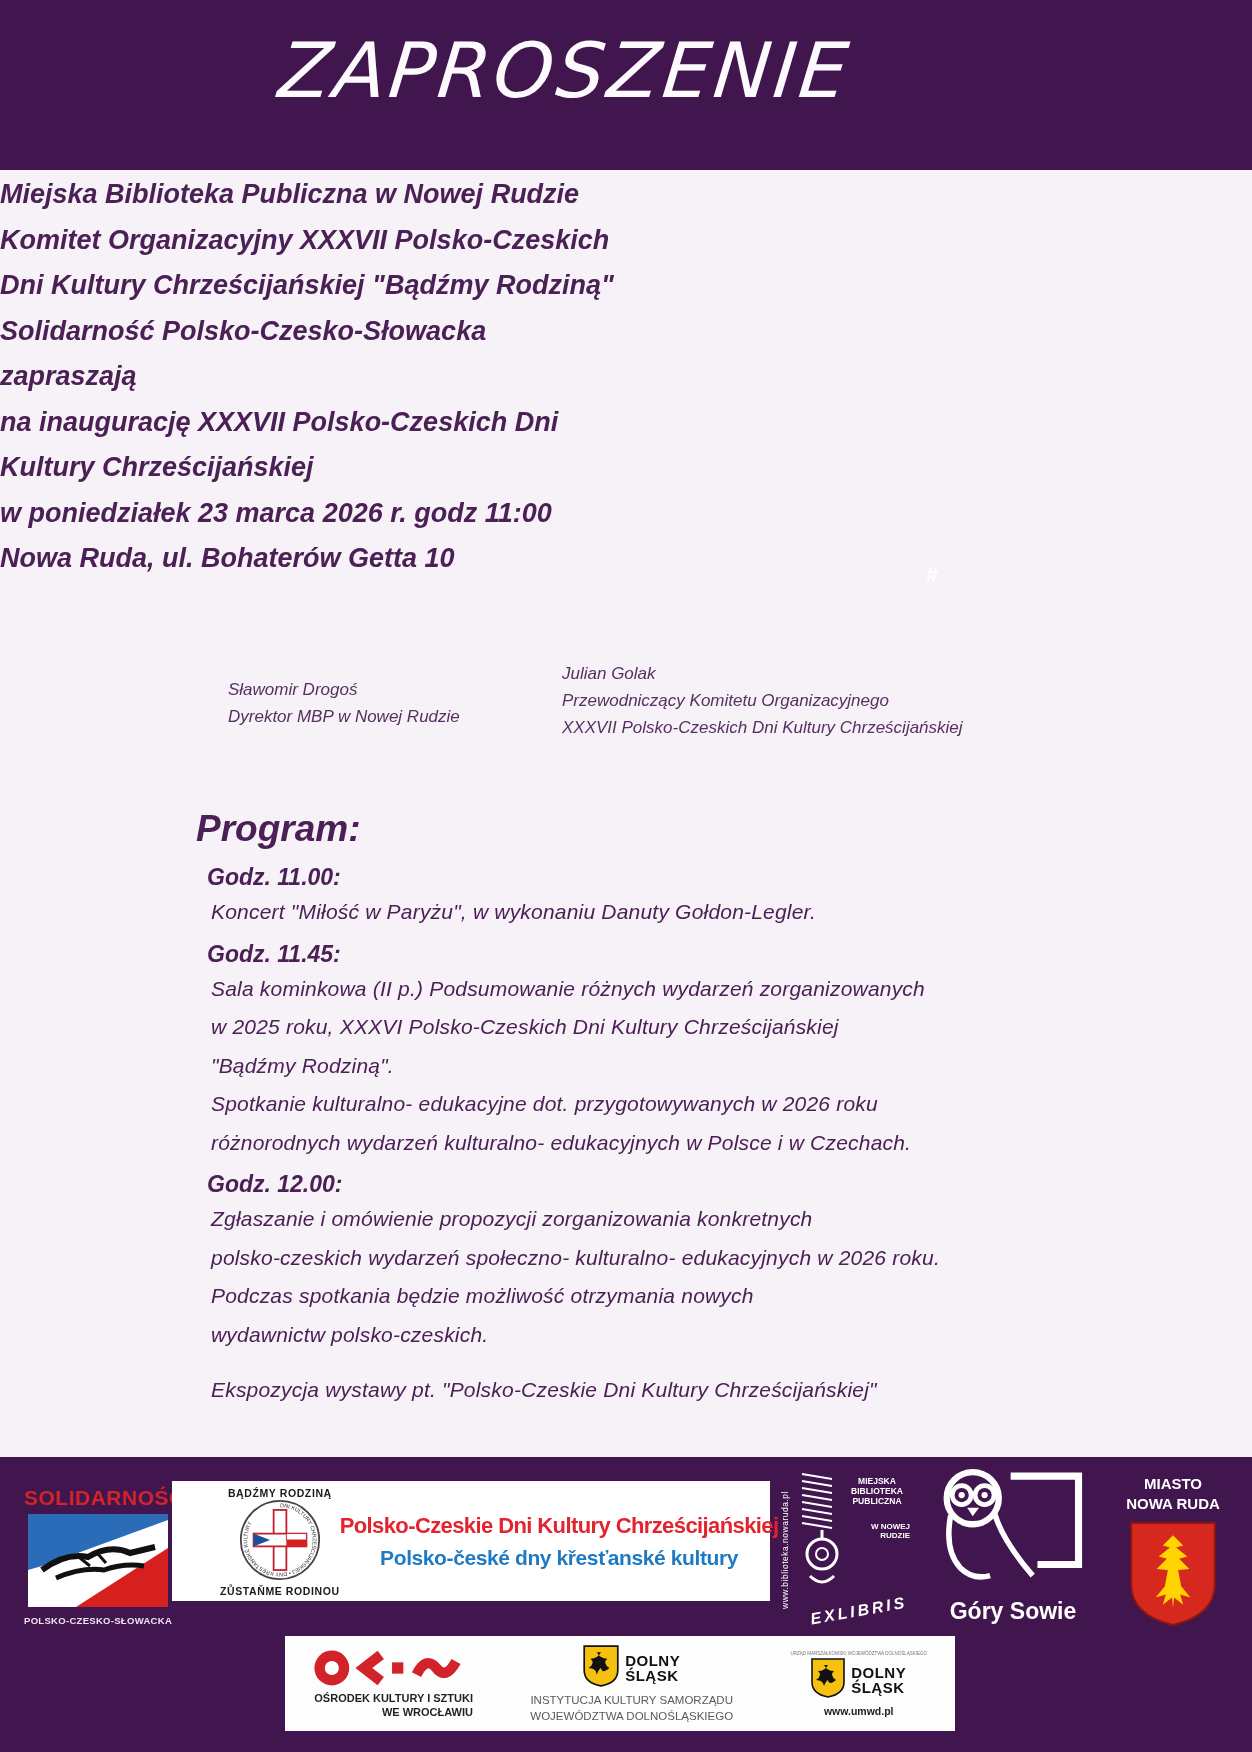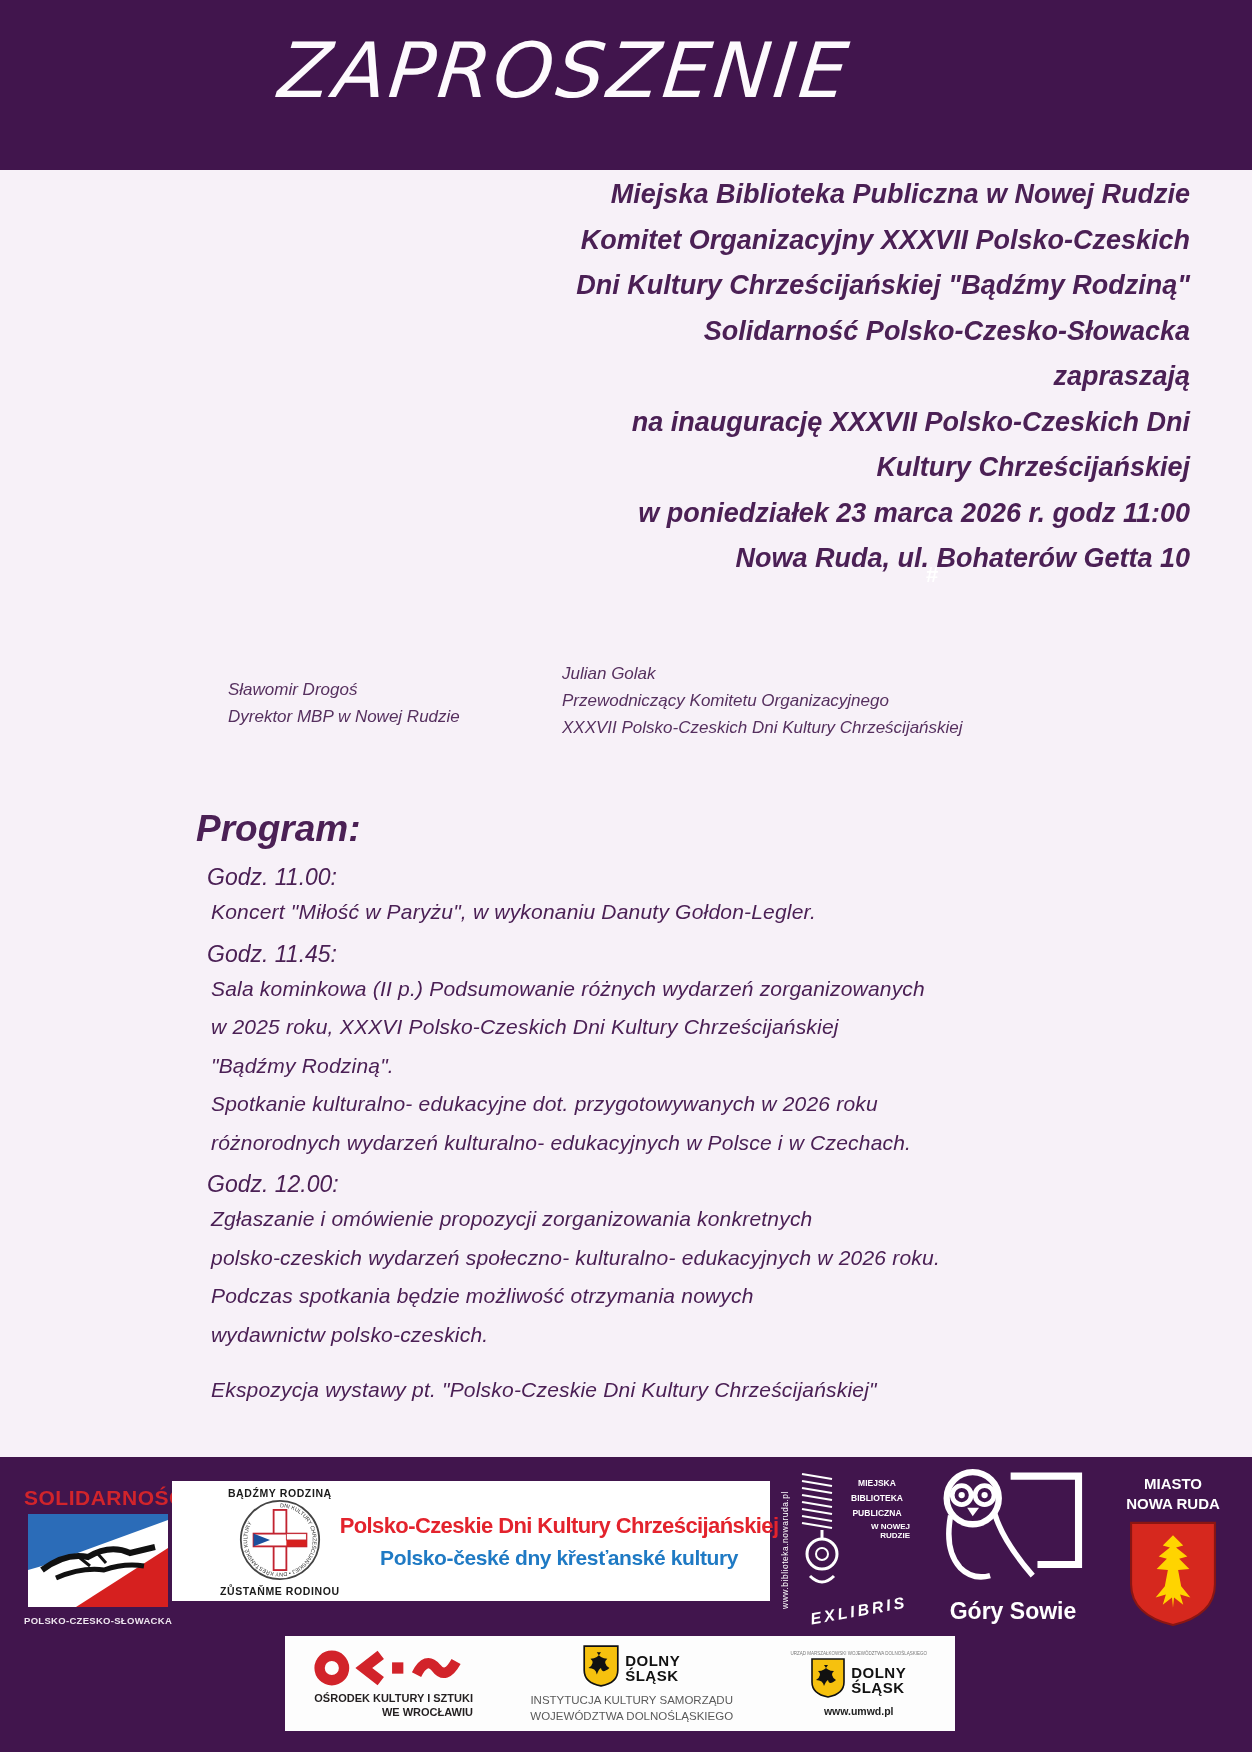--- a/index.html
+++ b/index.html
@@ -6,36 +6,36 @@
   .page{position:relative;width:1252px;height:1752px;margin:0 auto;background:#f7f1f8;
         font-family:"Liberation Sans",sans-serif;overflow:hidden;}
 
   
   .band-top{position:absolute;top:0;left:0;width:100%;height:170px;background:#41154d;}
   .main-title{position:absolute;top:26px;left:0;width:1130px;text-align:center;
         color:#fdfafd;font-size:76px;font-style:italic;font-family:"DejaVu Sans",sans-serif;
         letter-spacing:3px;transform:skewX(-6deg);}
 
   
-  .invitation{position:absolute;top:172px;left:0;width:1190px;text-align:right;
+  .invitation{position:absolute;top:172px;left:0;width:1190px;text-align:left;
         color:#4b2055;font-size:27px;font-weight:700;font-style:italic;}
   .invitation .inv-line{line-height:45.5px;white-space:nowrap;}
   .hash-mark{position:absolute;left:926px;top:562px;color:#ffffff;font-size:22px;font-weight:700;}
 
   
   .signatures{position:absolute;top:660px;left:0;width:1190px;color:#56305f;
         font-size:17px;font-style:italic;}
   .sig-left{position:absolute;left:228px;top:16px;}
   .sig-right{position:absolute;left:545px;top:0;margin-left:17px;}
   .signatures div{line-height:27px;white-space:nowrap;}
 
   
   .program{position:absolute;left:196px;top:808px;width:900px;color:#4b2055;font-style:italic;}
   .program-heading{font-size:37px;font-weight:700;margin:0 0 14px 0;}
-  .program-time{font-size:23px;font-weight:400;margin:9px 0 2px 11px;}
+  .program-time{font-size:23px;font-weight:700;margin:9px 0 2px 11px;}
   .program-line{font-size:21px;font-weight:400;line-height:38.5px;margin-left:15px;
         letter-spacing:.2px;white-space:nowrap;}
   .program-expo{margin-top:17px;}
 
   
   .band-bottom{position:absolute;top:1457px;left:0;width:100%;height:295px;background:#41154d;}
 
   
   .solid{position:absolute;left:24px;top:1486px;width:148px;text-align:center;}
   .solid-title{color:#d1242b;font-size:21px;font-weight:700;letter-spacing:.5px;white-space:nowrap;}
@@ -50,21 +50,21 @@
   .pcdk-titles{flex:1;text-align:center;padding-right:8px;}
   .pcdk-red{color:#e3232d;font-size:22px;font-weight:700;letter-spacing:-.6px;white-space:nowrap;}
   .pcdk-blue{color:#1f7ac4;font-size:21px;font-weight:700;letter-spacing:-.4px;margin-top:7px;white-space:nowrap;}
 
   
   .lib{position:absolute;left:782px;top:1464px;width:132px;height:172px;color:#fff;}
   .lib-url{position:absolute;left:-2px;top:6px;font-size:8.5px;letter-spacing:.5px;
         writing-mode:vertical-rl;transform:rotate(180deg);height:160px;text-align:center;}
   .lib-art{position:absolute;left:14px;top:4px;}
   .lib-name{position:absolute;left:62px;top:12px;width:66px;font-size:8.5px;font-weight:700;
-        text-align:center;line-height:15px;}
+        text-align:center;line-height:10px;}
   .lib-loc{position:absolute;left:62px;top:58px;width:66px;font-size:8px;font-weight:700;text-align:right;}
   .lib-ex{position:absolute;left:28px;top:138px;font-size:16px;font-weight:700;font-style:italic;
         letter-spacing:3px;transform:rotate(-10deg);}
 
   
   .sowie{position:absolute;left:938px;top:1466px;width:150px;text-align:center;}
   .sowie-label{color:#fff;font-size:23px;font-weight:700;margin-top:2px;white-space:nowrap;}
 
   
   .miasto{position:absolute;left:1116px;top:1474px;width:114px;text-align:center;color:#fff;}

